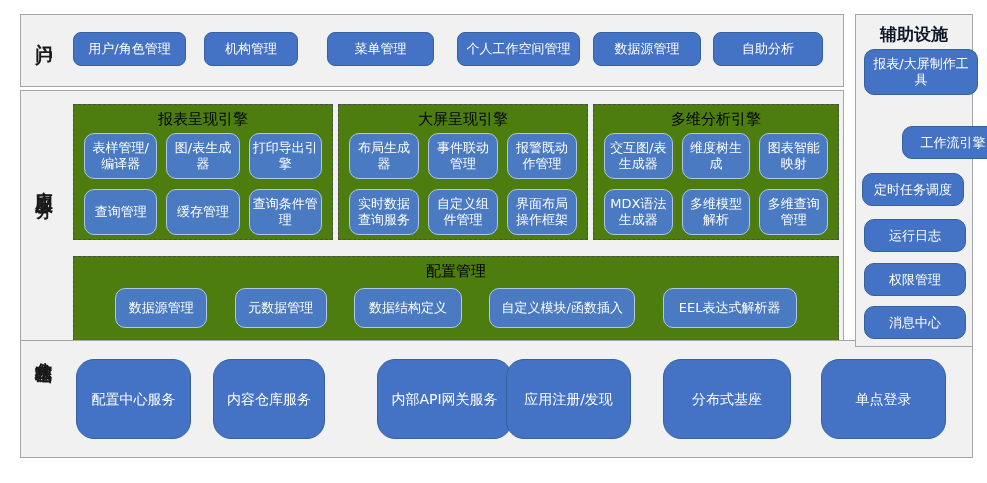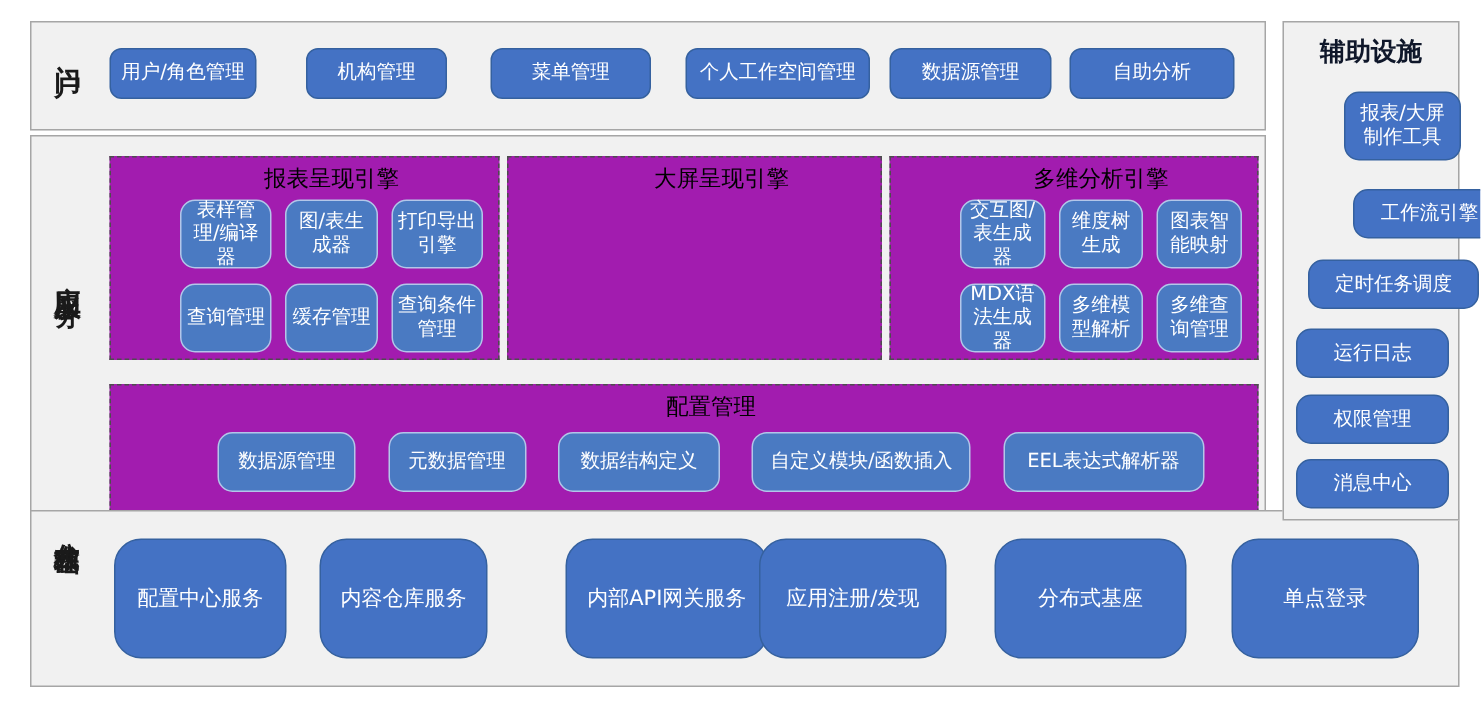--- a/index.html
+++ b/index.html
@@ -15,21 +15,21 @@
 
   .btn {
     position:absolute; background:#4472c4; border:1px solid #35619f; border-radius:8px;
     color:#ffffff; font-size:13px; line-height:1.2; text-align:center;
     display:flex; align-items:center; justify-content:center; box-sizing:border-box;
     padding:2px 4px; cursor:default;
   }
   .btn.big { border-radius:18px; font-size:14px; }
 
   .engine {
-    position:absolute; background:#a21caf; border:1px dashed #4d4d4d; box-sizing:border-box;padding-left:36px;
+    position:absolute; background:#4d7c0f; border:1px dashed #4d4d4d; box-sizing:border-box;
   }
   .engine-title { text-align:center; font-size:15px; color:#000; padding-top:5px; height:24px; box-sizing:border-box; }
   .engine-grid {
     display:grid; grid-template-columns:repeat(3,1fr); grid-auto-rows:46px;
     gap:10px 9px; padding:4px 10px 0 10px;
   }
   .ebtn {
     background:#4a7ac2; border:1px solid #b3c6e9; border-radius:10px; color:#fff;
     font-size:13px; line-height:1.2; display:flex; align-items:center; justify-content:center;
     text-align:center; box-sizing:border-box; padding:2px 3px; cursor:default;
@@ -41,21 +41,21 @@
 
   .aux-title { position:absolute; left:0; right:0; top:8px; text-align:center; font-weight:bold; font-size:17px; color:#0f172a; }
 </style>
 </head>
 <body>
 
 <div id="stage">
 
   <div class="panel" style="left:20px; top:14px; width:824px; height:73px;">
     <div class="vlabel" style="left:14px; top:14px;">门户</div>
-    <div class="btn" style="left:52px; top:17px; width:98px; height:34px;">用户/角色管理</div>
+    <div class="btn" style="left:52px; top:17px; width:113px; height:34px;">用户/角色管理</div>
     <div class="btn" style="left:183px; top:17px; width:94px; height:34px;">机构管理</div>
     <div class="btn" style="left:306px; top:17px; width:107px; height:34px;">菜单管理</div>
     <div class="btn" style="left:436px; top:17px; width:123px; height:34px;">个人工作空间管理</div>
     <div class="btn" style="left:572px; top:17px; width:108px; height:34px;">数据源管理</div>
     <div class="btn" style="left:692px; top:17px; width:110px; height:34px;">自助分析</div>
   </div>
 
   <div class="panel" style="left:20px; top:90px; width:824px; height:257px;">
     <div class="vlabel" style="left:14px; top:86px;">应用服务</div>
 
@@ -66,20 +66,28 @@
         <div class="ebtn">图/表生成器</div>
         <div class="ebtn">打印导出引擎</div>
         <div class="ebtn">查询管理</div>
         <div class="ebtn">缓存管理</div>
         <div class="ebtn">查询条件管理</div>
       </div>
     </div>
 
     <div class="engine" style="left:317px; top:13px; width:250px; height:136px;">
       <div class="engine-title">大屏呈现引擎</div>
+      <div class="engine-grid">
+        <div class="ebtn">布局生成器</div>
+        <div class="ebtn">事件联动管理</div>
+        <div class="ebtn">报警既动作管理</div>
+        <div class="ebtn">实时数据查询服务</div>
+        <div class="ebtn">自定义组件管理</div>
+        <div class="ebtn">界面布局操作框架</div>
+      </div>
     </div>
 
     <div class="engine" style="left:572px; top:13px; width:246px; height:136px;">
       <div class="engine-title">多维分析引擎</div>
       <div class="engine-grid">
         <div class="ebtn">交互图/表生成器</div>
         <div class="ebtn">维度树生成</div>
         <div class="ebtn">图表智能映射</div>
         <div class="ebtn">MDX语法生成器</div>
         <div class="ebtn">多维模型解析</div>
@@ -104,21 +112,21 @@
     <div class="btn big" style="left:55px; top:18px; width:115px; height:80px;">配置中心服务</div>
     <div class="btn big" style="left:192px; top:18px; width:112px; height:80px;">内容仓库服务</div>
     <div class="btn big" style="left:328px; top:18px; width:135px; height:80px;margin-left:28px;">内部API网关服务</div>
     <div class="btn big" style="left:485px; top:18px; width:125px; height:80px;">应用注册/发现</div>
     <div class="btn big" style="left:642px; top:18px; width:128px; height:80px;">分布式基座</div>
     <div class="btn big" style="left:800px; top:18px; width:125px; height:80px;">单点登录</div>
   </div>
 
   <div class="panel" style="left:855px; top:14px; width:118px; height:333px;">
     <div class="aux-title">辅助设施</div>
-    <div class="btn" style="left:8px; top:46px; width:78px; height:46px; border-radius:10px;margin-left:32px;">报表/大屏制作工具</div>
+    <div class="btn" style="left:8px; top:34px; width:114px; height:46px; border-radius:10px;">报表/大屏制作工具</div>
     <div class="btn" style="left:8px; top:111px; width:102px; height:33px; border-radius:10px;margin-left:38px;">工作流引擎</div>
-    <div class="btn" style="left:16px; top:158px; width:114px; height:33px; border-radius:10px;">定时任务调度</div>
+    <div class="btn" style="left:6px; top:158px; width:102px; height:33px; border-radius:10px;">定时任务调度</div>
     <div class="btn" style="left:8px; top:204px; width:102px; height:33px; border-radius:10px;">运行日志</div>
     <div class="btn" style="left:8px; top:248px; width:102px; height:33px; border-radius:10px;">权限管理</div>
     <div class="btn" style="left:8px; top:291px; width:102px; height:33px; border-radius:10px;">消息中心</div>
   </div>
 
 </div>
 
 </body></html>

